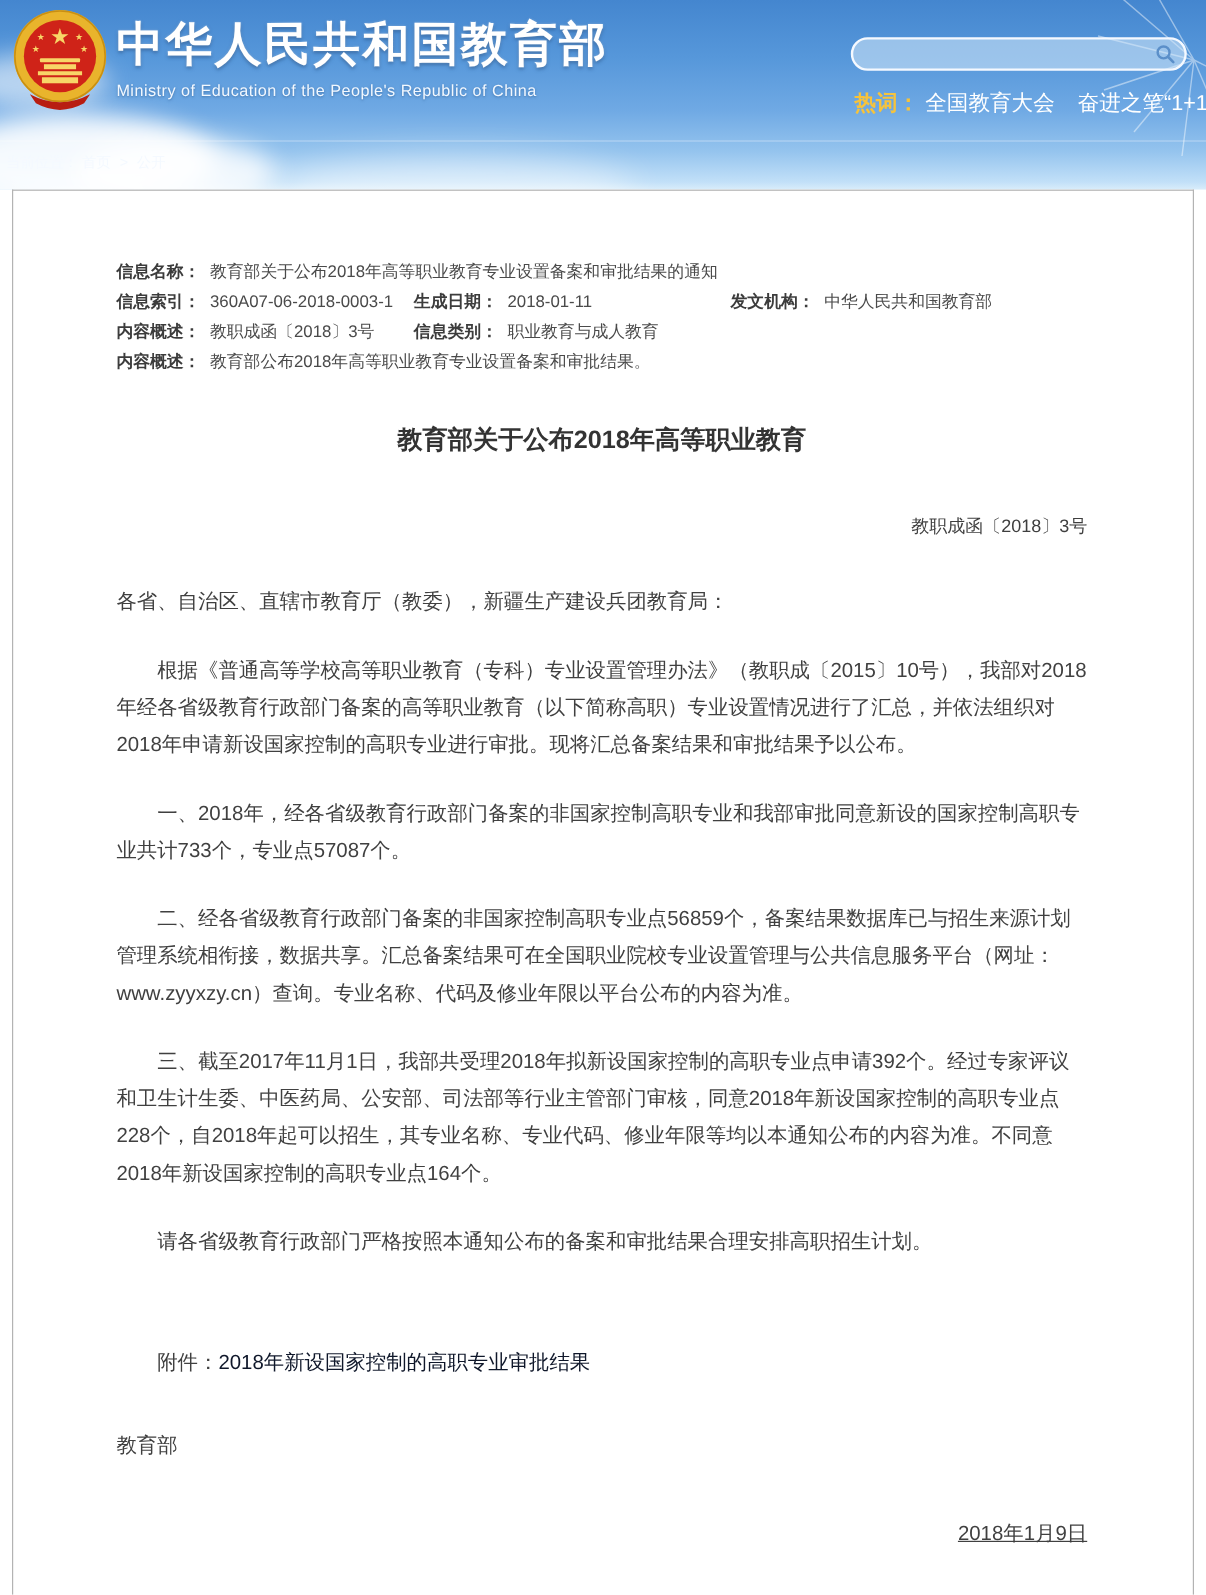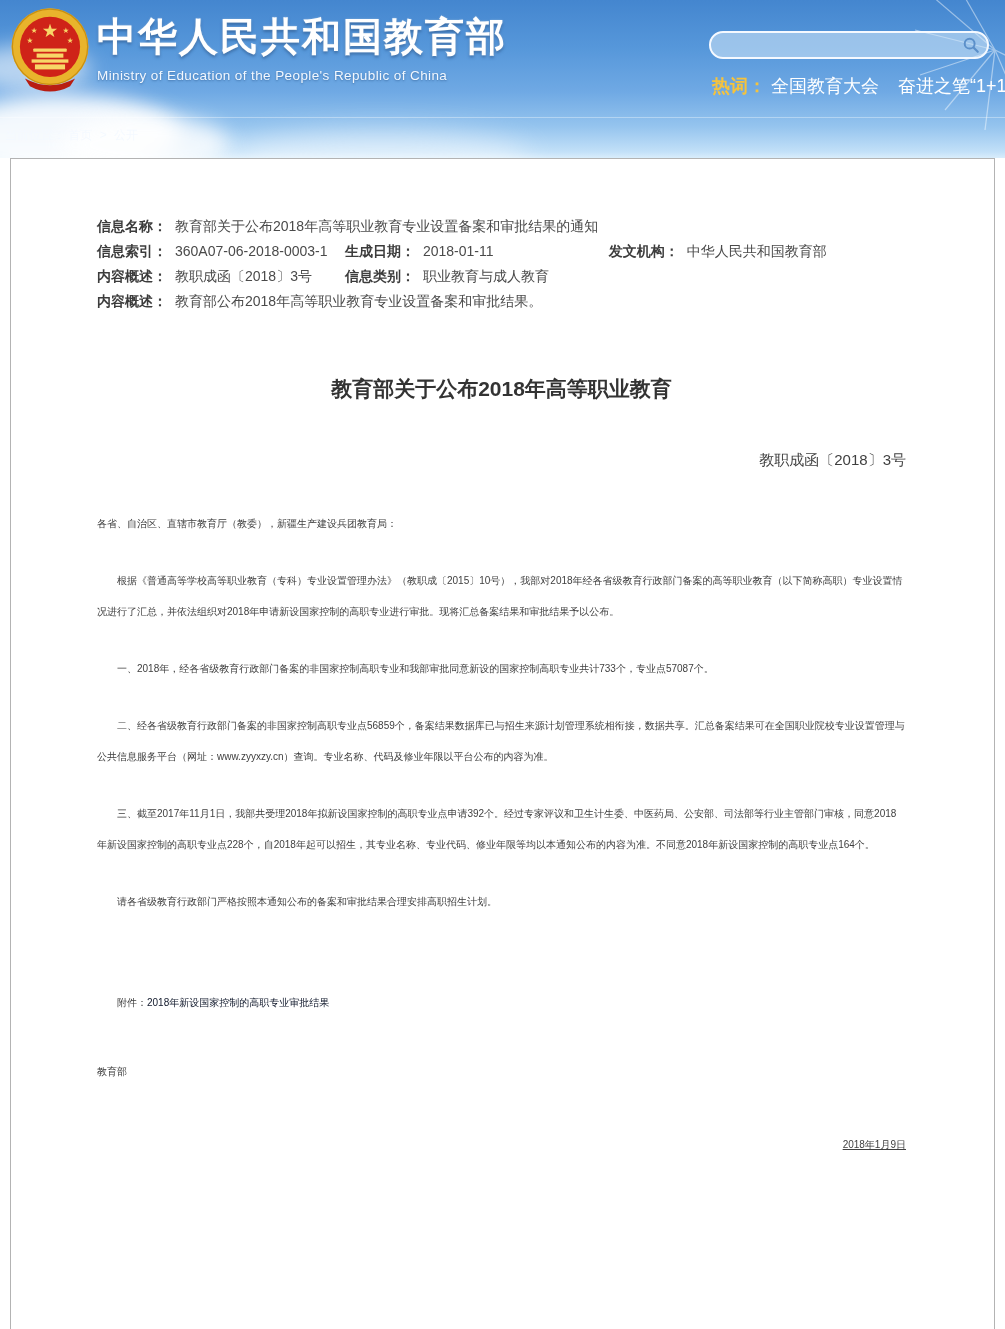--- a/index.html
+++ b/index.html
@@ -59,24 +59,24 @@
   }
 
   .info-block { font-size:14px; line-height:25px; color:#4a4a4a; }
   .info-row { white-space:nowrap; }
   .info-label { font-weight:bold; color:#3c3c3c; }
   .info-cell { display:inline-block; vertical-align:top; }
   .w1 { width:244px; } .w2 { width:260px; }
   .info-row .val { margin-left:8px; }
   .info-row .val0 { margin-left:8px; white-space:normal; }
 
-  .doc-title { margin-top:58px; text-align:center; font-size:21px; font-weight:bold; line-height:33px; color:#333; }
+  .doc-title { margin-top:36px; text-align:center; font-size:21px; font-weight:bold; line-height:33px; color:#333; }
   .doc-number { margin-top:46px; text-align:right; font-size:15px; color:#3f3f3f; }
 
-  .doc-body { margin-top:38px; font-size:10px; line-height:31px; color:#404040; }
+  .doc-body { margin-top:38px; font-size:17px; line-height:31px; color:#404040; }
   .salutation { text-indent:0; }
   .para { text-indent:2em; margin-top:26px; }
   .attachment { text-indent:2em; margin-top:70px; }
   .attachment a { color:#0f172a; text-decoration:none; }
   .signer { margin-top:38px; text-align:left; }
   .sign-date { margin-top:42px; text-align:right;text-decoration:underline; }
 </style>
 </head>
 <body>
 

